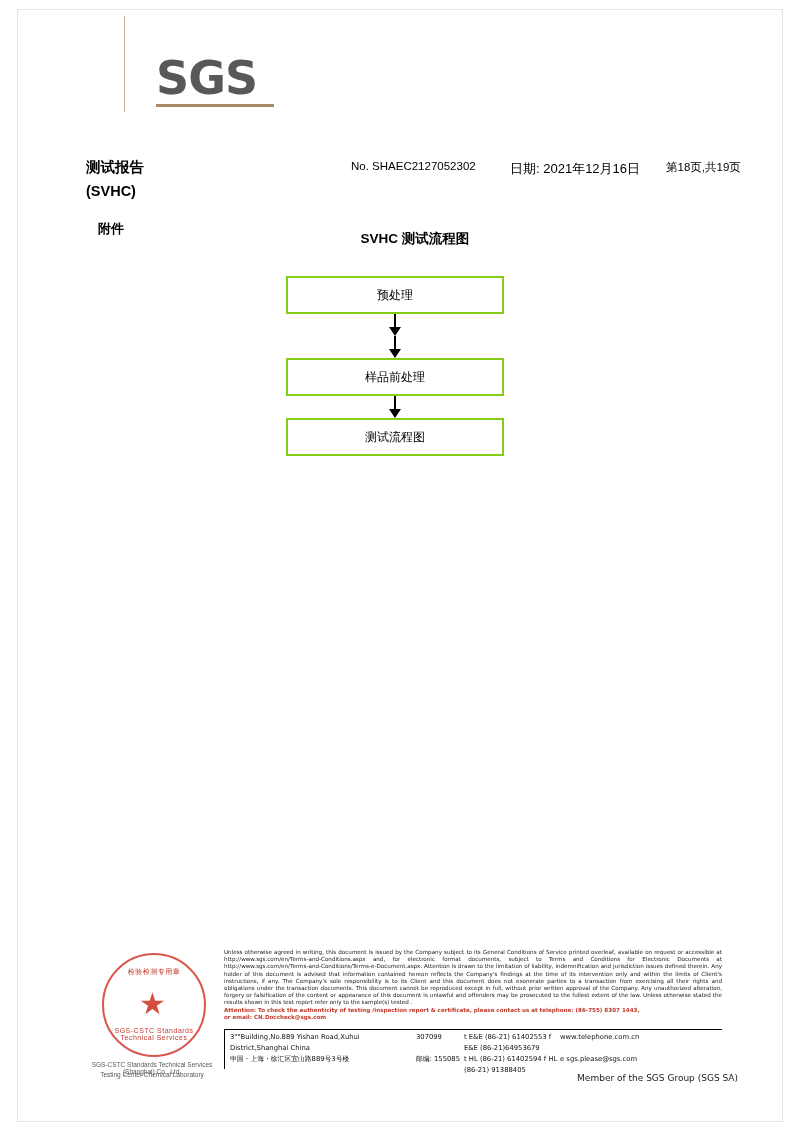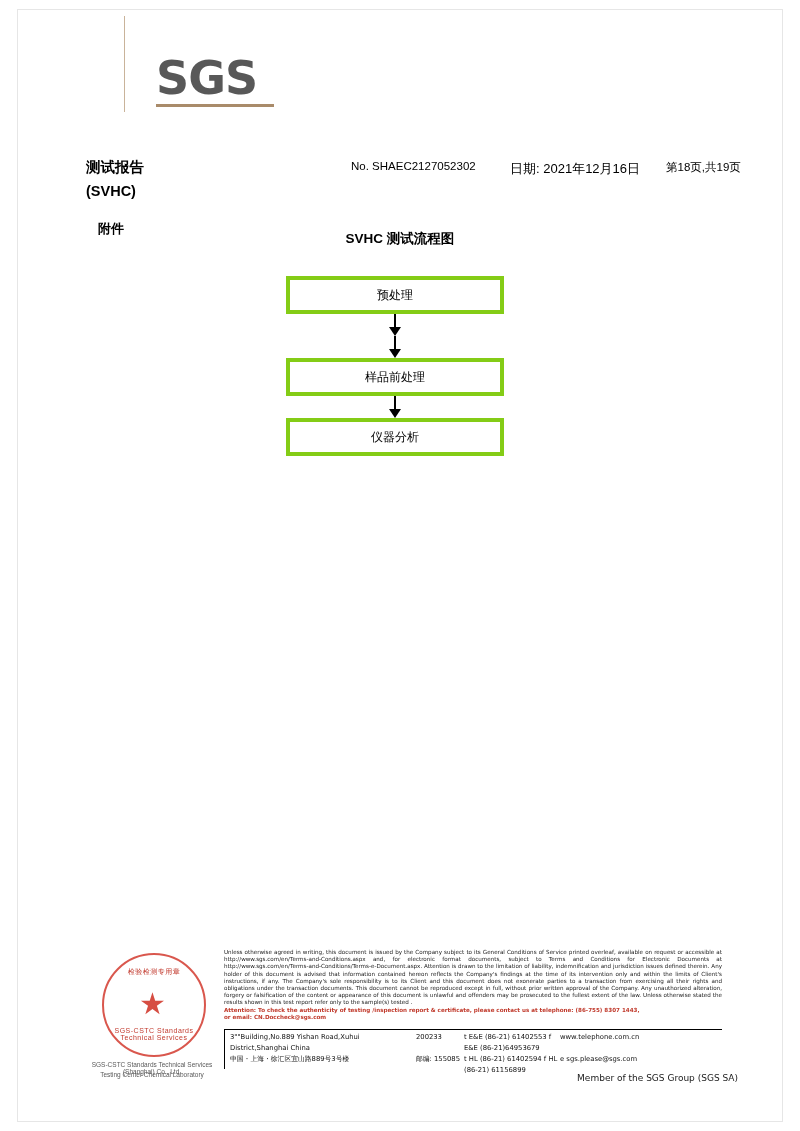--- a/index.html
+++ b/index.html
@@ -99,38 +99,38 @@
     position: absolute;
     left: 648px;
     top: 150px;
     font-size: 11.5px;
     color: #000;
   }
 
   
   .flow-title {
     position: absolute;
-    left: 0;
+    left: 15px;
     top: 220px;
     width: 764px;
     text-align: center;
     font-size: 13.5px;
     font-weight: bold;
     color: #000;
   }
   .flow {
     position: absolute;
     left: 268px;
     top: 266px;
     width: 220px;
   }
   .flow-box {
     width: 218px;
     height: 38px;
-    border: 4px solid #84cc16;
+    border: 2px solid #84cc16;
     background: #fff;
     display: flex;
     align-items: center;
     justify-content: center;
     font-size: 12px;
     color: #000;
     box-sizing: border-box;
   }
   .flow-arrow {
     width: 218px;
@@ -308,21 +308,21 @@
         <div class="head"></div>
       </div>
       <div class="flow-box">
         <span>样品前处理</span>
       </div>
       <div class="flow-arrow">
         <div class="shaft"></div>
         <div class="head"></div>
       </div>
       <div class="flow-box">
-        <span>仪器分析</span>
+        <span>测试流程图</span>
       </div>
     </div>
 
     <div class="footer">
 
       <div class="stamp">
         <div class="ring"></div>
         <div class="arc-top">检验检测专用章</div>
         <div class="star">★</div>
         <div class="arc-bot">SGS-CSTC Standards Technical Services</div>
@@ -337,28 +337,28 @@
         <br>
         <span class="attn-red">or email: CN.Doccheck@sgs.com</span>
       </div>
 
       <div class="addr-sep"></div>
       <div class="addr-vline"></div>
 
       <div class="addr">
         <div class="addr-row">
           <span class="addr-c1">3""Building,No.889 Yishan Road,Xuhui District,Shanghai China</span>
-          <span class="addr-c2">200233</span>
+          <span class="addr-c2">307099</span>
           <span class="addr-c3">t E&amp;E (86-21) 61402553    f E&amp;E (86-21)64953679</span>
           <span class="addr-c5">www.telephone.com.cn</span>
         </div>
         <div class="addr-row">
           <span class="addr-c1">中国・上海・徐汇区宜山路889号3号楼</span>
           <span class="addr-c2">邮编: 155085</span>
-          <span class="addr-c3">t HL (86-21) 61402594    f HL (86-21) 61156899</span>
+          <span class="addr-c3">t HL (86-21) 61402594    f HL (86-21) 91388405</span>
           <span class="addr-c5">e sgs.please@sgs.com</span>
         </div>
       </div>
 
       <div class="member">Member of the SGS Group (SGS SA)</div>
     </div>
 
   </div>
 </div>
 

